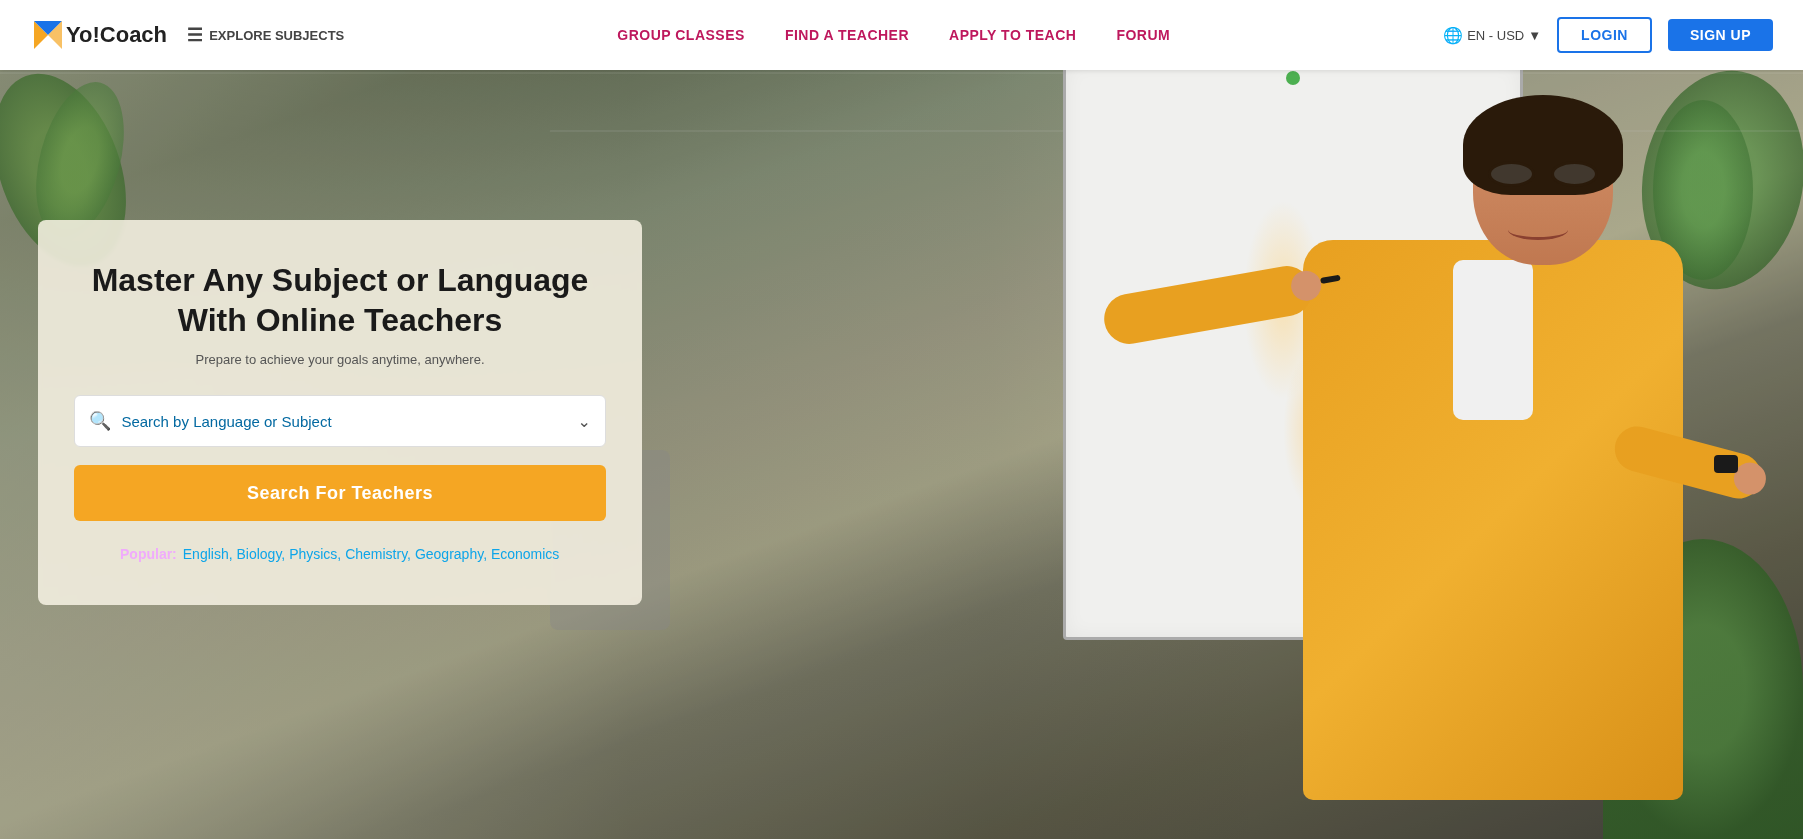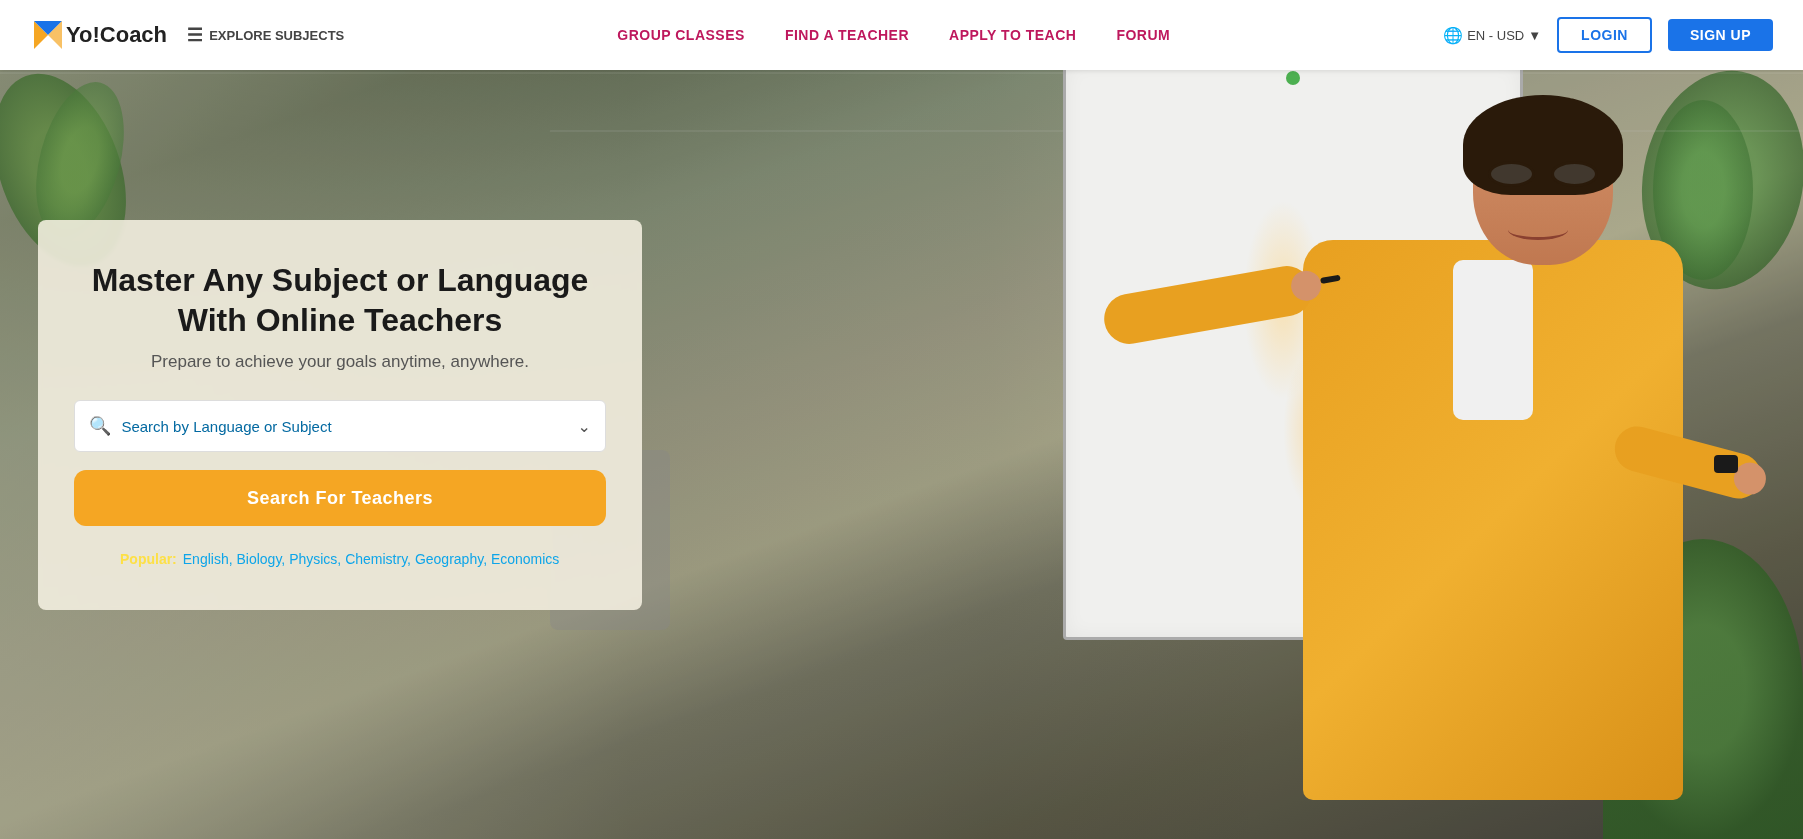--- a/index.html
+++ b/index.html
@@ -139,21 +139,21 @@
     }
     .hero-title {
       font-size: 32px;
       font-weight: 800;
       color: #1a1a1a;
       line-height: 1.25;
       text-align: center;
       margin-bottom: 12px;
     }
     .hero-subtitle {
-      font-size: 17px;
+      font-size: 13px;
       color: #555;
       text-align: center;
       margin-bottom: 28px;
     }
     .search-box {
       display: flex;
       align-items: center;
       background: #fff;
       border: 1.5px solid #ddd;
       border-radius: 6px;
@@ -177,35 +177,35 @@
       font-size: 16px;
     }
     .btn-search {
       width: 100%;
       height: 56px;
       background: #F5A623;
       color: #fff;
       font-size: 18px;
       font-weight: 700;
       border: none;
-      border-radius: 12px;
+      border-radius: 6px;
       cursor: pointer;
       letter-spacing: 0.5px;
       margin-bottom: 22px;
     }
     .popular-row {
       display: flex;
       flex-wrap: wrap;
       align-items: baseline;
       font-size: 14px;
       gap: 0;
     }
     .popular-label {
       font-weight: 700;
-      color: #fde047;
+      color: #f0abfc;
       margin-right: 6px;
       padding-left: 46px;
     }
     .popular-tags {
       color: #0ea5e9;
       line-height: 1.6;
     }
   </style>
 </head>
 <body>

